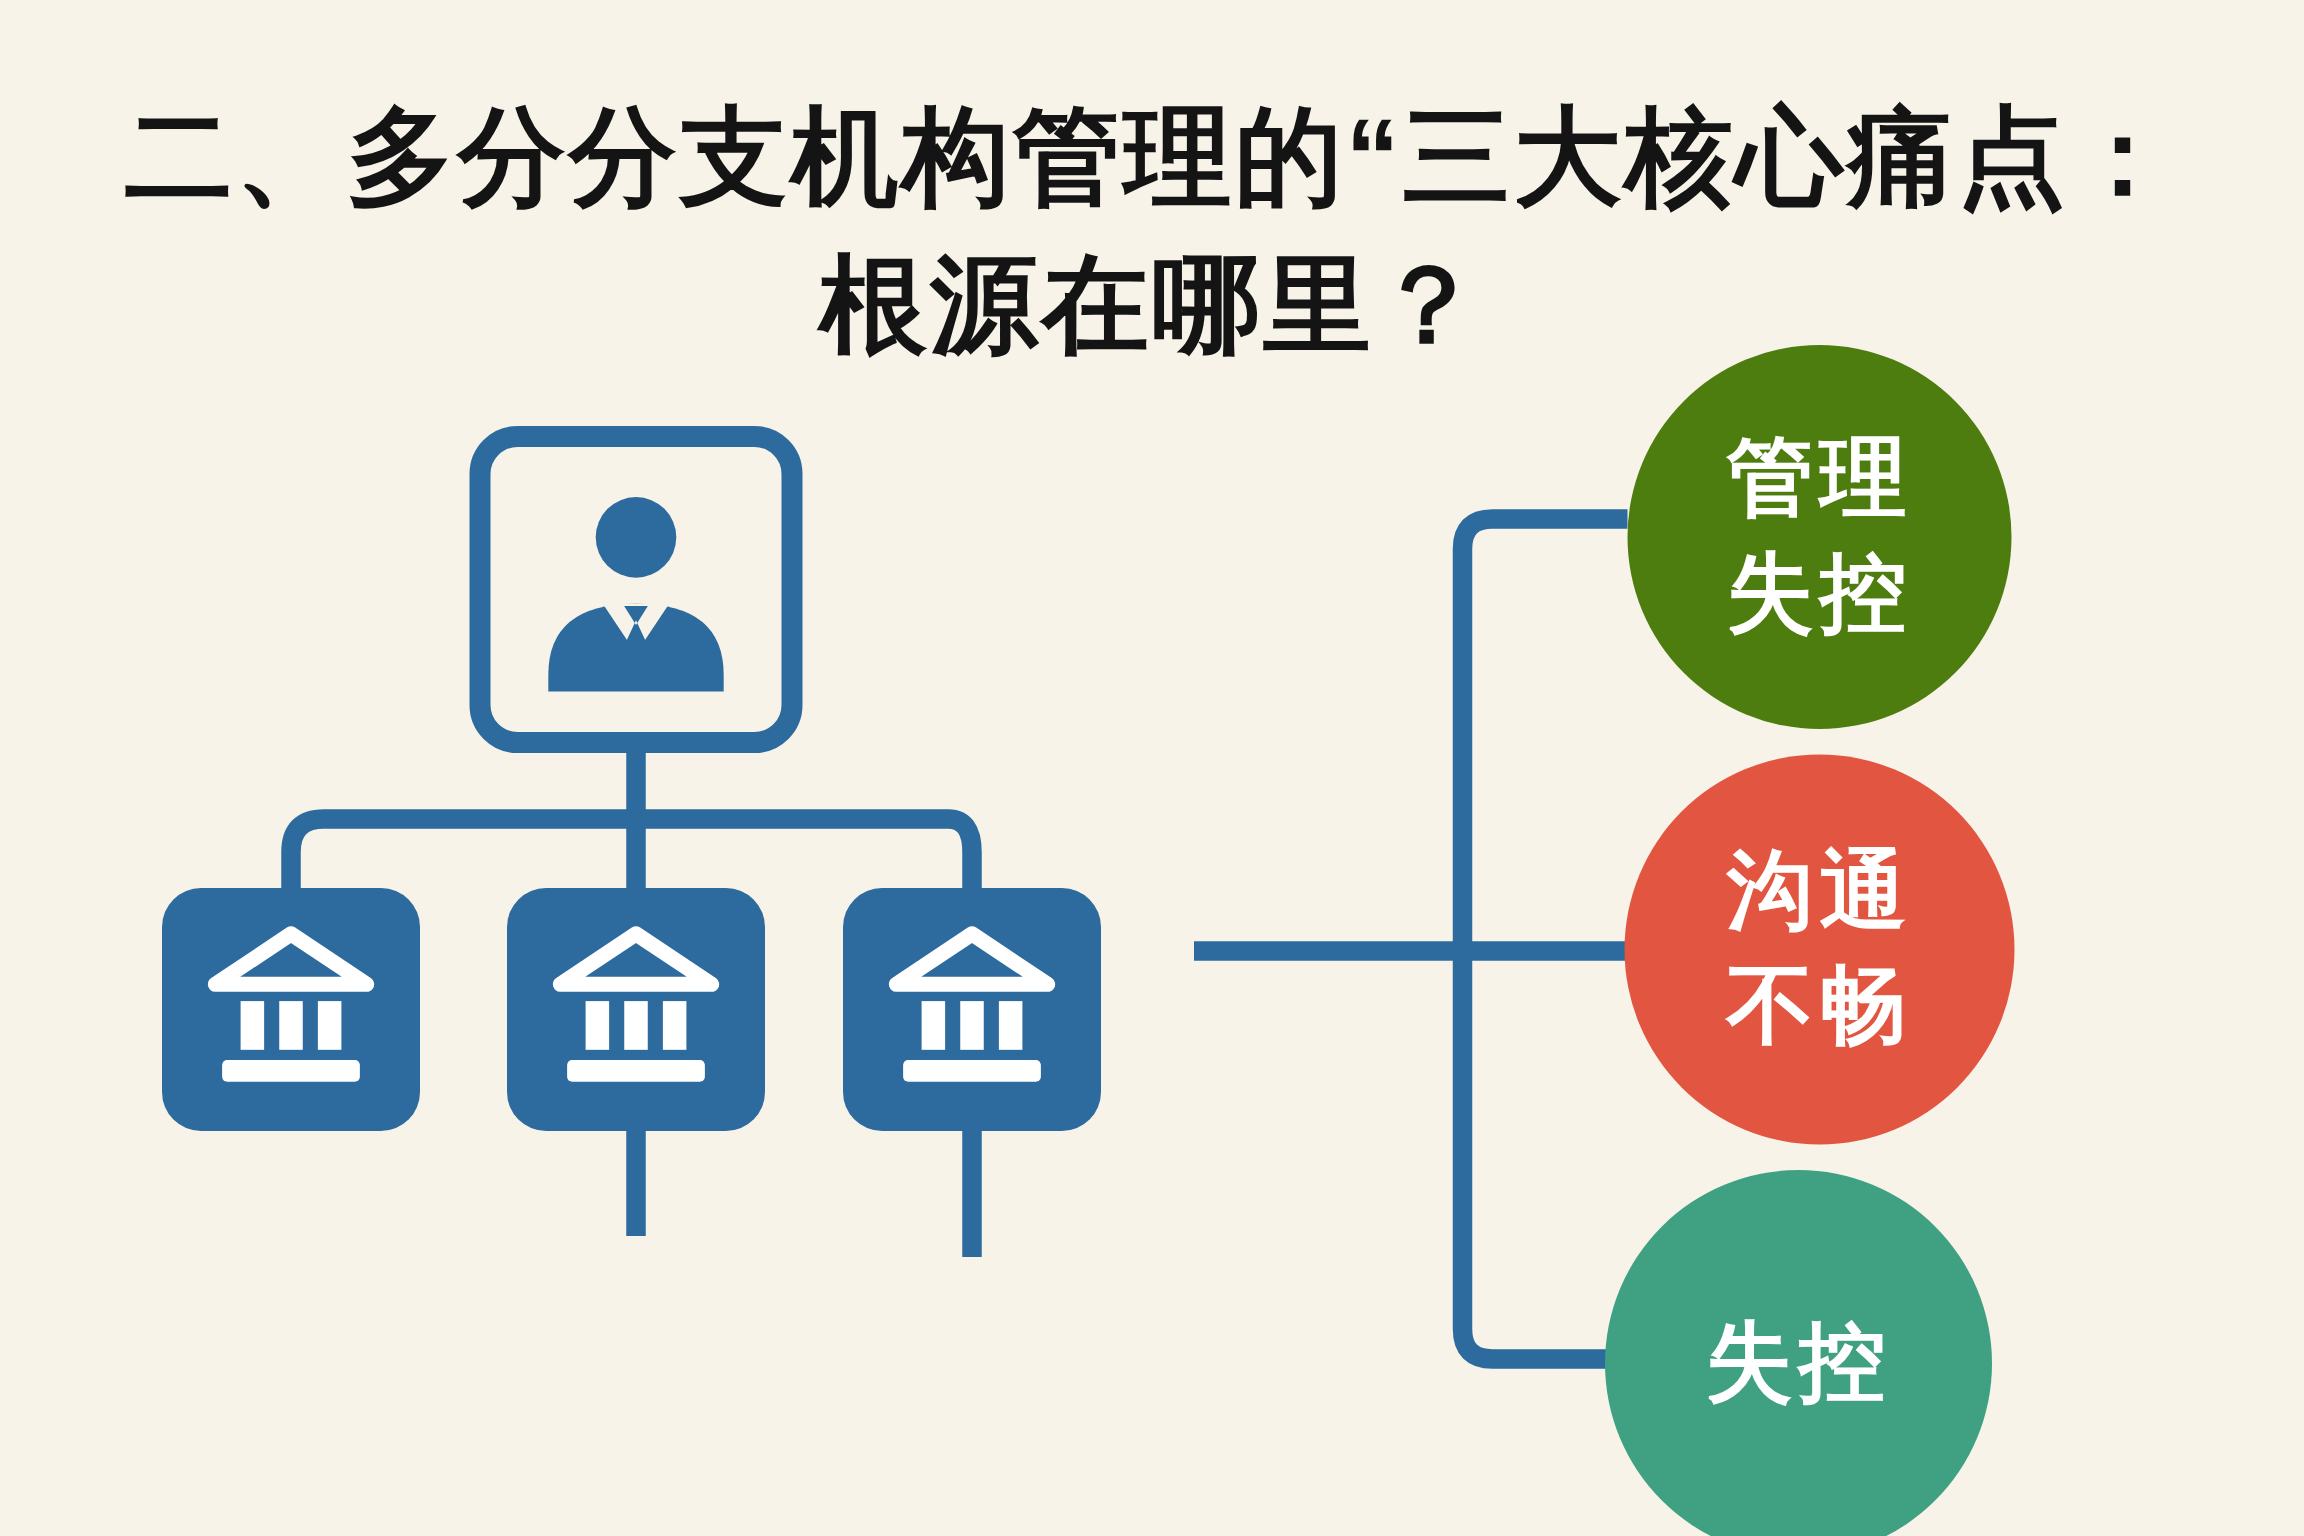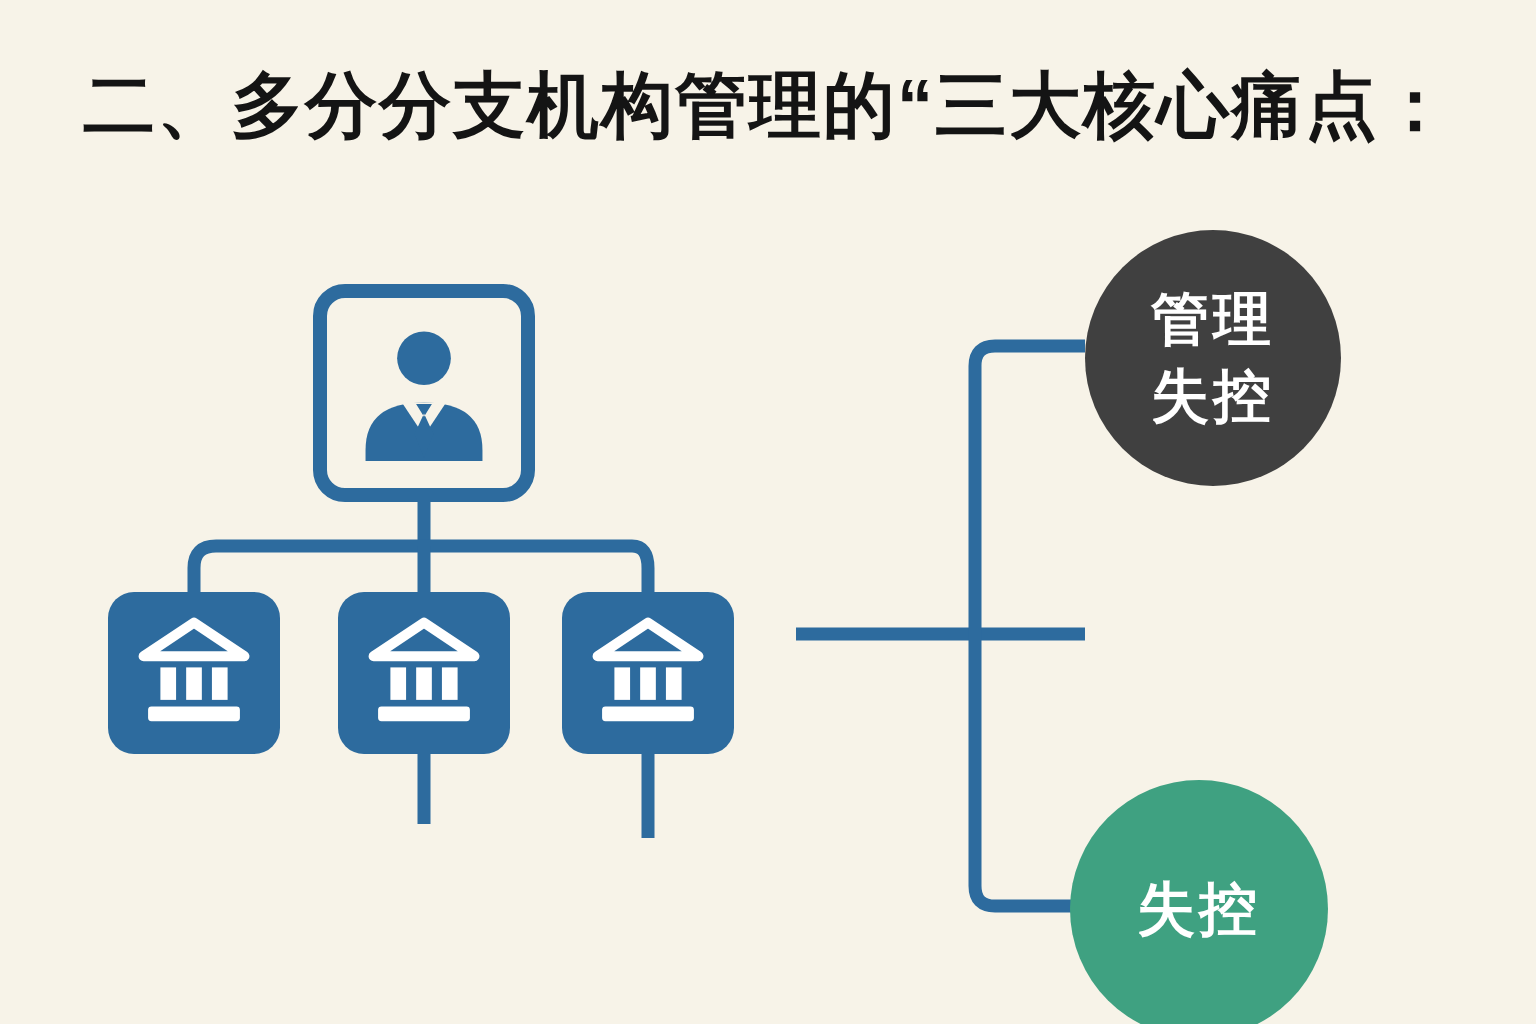--- a/index.html
+++ b/index.html
@@ -87,20 +87,21 @@
   .circle-2 { left: 1083px; top: 503px; width: 260px; height: 260px; }
   .circle-3 { left: 1070px; top: 780px; width: 258px; height: 258px; }
 </style>
 </head>
 <body>
 
 <div class="page">
 
   <div class="title">
     <div>二、多分分支机构管理的“三大核心痛点：</div>
+    <div>根源在哪里？</div>
   </div>
 
   <svg class="connectors" viewBox="0 0 1536 1024">
     <g stroke="#2d6b9e" stroke-width="13" fill="none" stroke-linejoin="round">
       <path d="M424,500 L424,546"></path>
       <path d="M194,592 L194,568 Q194,546 216,546 L632,546 Q648,546 648,568 L648,592"></path>
       <path d="M424,546 L424,592"></path>
       <path d="M424,754 L424,824"></path>
       <path d="M648,754 L648,838"></path>
       <path d="M796,634 L1085,634"></path>
@@ -140,23 +141,27 @@
   <div class="branch-box branch-3">
     <svg viewBox="0 0 100 100" width="112" height="112">
       <polygon points="50,5 95,35 5,35" fill="none" stroke="#ffffff" stroke-width="9" stroke-linejoin="round"></polygon>
       <rect x="20" y="45" width="14" height="29" fill="#ffffff"></rect>
       <rect x="43" y="45" width="14" height="29" fill="#ffffff"></rect>
       <rect x="66" y="45" width="14" height="29" fill="#ffffff"></rect>
       <rect x="9" y="80" width="82" height="13" rx="3" fill="#ffffff"></rect>
     </svg>
   </div>
 
-  <div class="circle circle-1" style="background-color: #404040;">
+  <div class="circle circle-1" style="background-color: #4d7c0f;">
     <div>管理</div>
     <div>失控</div>
   </div>
 
+  <div class="circle circle-2" style="background-color: rgb(226, 85, 64);">
+    <div>沟通</div>
+    <div>不畅</div>
+  </div>
 
   <div class="circle circle-3" style="background-color: rgb(63, 161, 129);">
     <div>失控</div>
   </div>
 
 </div>
 
 </body></html>

